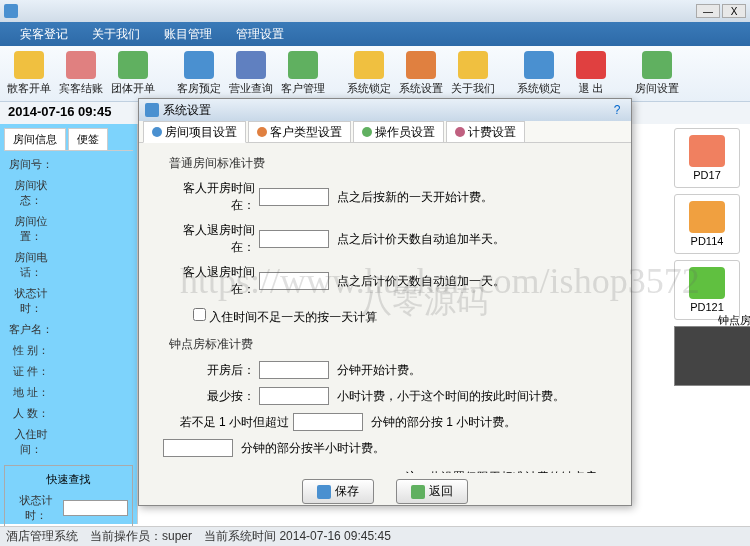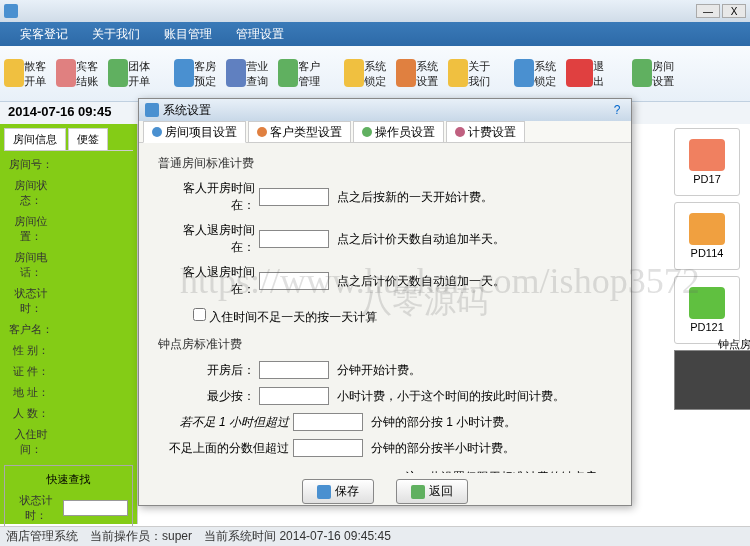--- a/index.html
+++ b/index.html
@@ -4,50 +4,50 @@
 <style>
 *{margin:0;padding:0;box-sizing:border-box;font-family:SimSun,"Microsoft YaHei",sans-serif;font-size:12px}
 body{background:#fff;width:750px;height:546px;overflow:hidden;position:relative}
 .titlebar{height:22px;background:linear-gradient(#e8f0f8,#d0dce8);display:flex;align-items:center;padding:0 4px}
 .titlebar .icon{width:14px;height:14px;background:#4a90d0;border-radius:2px;margin-right:4px}
 .titlebar .spacer{flex:1}
 .winbtn{width:24px;height:14px;margin-left:2px;border:1px solid #aaa;background:#e8e8e8;display:flex;align-items:center;justify-content:center;font-size:10px;cursor:pointer}
 .menubar{height:24px;background:linear-gradient(#3a7ab8,#2d6aa8);display:flex;align-items:center;padding:0 8px;color:#fff}
 .menuitem{padding:0 12px;cursor:pointer}
 .toolbar{height:56px;background:linear-gradient(#f8fbfe,#e8f0f8);display:flex;align-items:center;padding:2px 4px;gap:2px;border-bottom:1px solid #c0d0e0}
-.tbtn{width:50px;height:50px;display:flex;flex-direction:row;align-items:center;justify-content:center;cursor:pointer;border-radius:3px}
+.tbtn{width:50px;height:50px;display:flex;flex-direction:column;align-items:center;justify-content:center;cursor:pointer;border-radius:3px}
 .tbtn .ico{width:30px;height:28px;border-radius:4px;margin-bottom:2px}
 .tbtn .lbl{font-size:11px;color:#1a1a1a}
 .datebar{height:22px;background:#f0f4f8;padding:2px 8px;font-weight:bold;font-size:13px}
 .main{display:flex;height:400px}
-.leftpanel{width:138px;background:#84cc16;border-right:1px solid #ccc;padding:4px}
+.leftpanel{width:138px;background:#7dd3fc;border-right:1px solid #ccc;padding:4px}
 .lefttabs{display:flex;border-bottom:1px solid #ccc;margin-bottom:6px}
 .lefttab{padding:3px 8px;border:1px solid #ccc;border-bottom:none;background:#fff;margin-right:2px;cursor:pointer;font-size:11px}
 .field{display:flex;align-items:center;margin:6px 0}
 .field label{width:54px;text-align:center;font-size:11px;color:#333}
 .field input{flex:1;height:16px;border:1px solid #999;min-width:0}
 .searchbox{border:1px solid #aaa;margin-top:8px;padding:6px 4px}
 .searchbox .title{text-align:center;margin-bottom:4px;font-size:11px}
 .rightpanel{width:80px;padding:4px}
-.roomcard{width:66px;height:68px;border:1px solid #ccc;border-radius:3px;margin-bottom:6px;display:flex;flex-direction:column;align-items:center;justify-content:center;background:#fff}
+.roomcard{width:66px;height:60px;border:1px solid #ccc;border-radius:3px;margin-bottom:6px;display:flex;flex-direction:column;align-items:center;justify-content:center;background:#fff}
 .roomcard .ico{width:36px;height:32px;border-radius:4px;margin-bottom:2px}
 .roomcard .lbl{font-size:11px}
 .thumbbox{width:80px;height:60px;border:1px solid #888;background:#444;margin-top:6px;position:relative}
 .thumbbox .tlbl{position:absolute;top:-14px;right:2px;font-size:11px}
 .dialog{position:absolute;left:138px;top:98px;width:494px;height:408px;background:#f4f4f0;border:1px solid #888;box-shadow:2px 2px 8px rgba(0,0,0,.3)}
 .dlgtitle{height:22px;background:linear-gradient(#e8f0f8,#c8d8e8);display:flex;align-items:center;padding:0 6px}
 .dlgtitle .ico{width:14px;height:14px;background:#4a90d0;border-radius:2px;margin-right:4px}
 .dlgtitle .txt{flex:1;font-size:12px}
 .dlgtitle .help{width:16px;text-align:center;color:#06c;cursor:pointer}
 .dlgtabs{height:22px;background:#f8f8f4;display:flex;border-bottom:1px solid #ccc;padding-left:4px}
 .dlgtab{display:flex;align-items:center;padding:0 8px;border:1px solid #ccc;border-bottom:none;background:#fff;margin-right:2px;cursor:pointer;font-size:11px}
 .dlgtab.active{background:#fff;border-bottom:1px solid #fff;margin-bottom:-1px}
 .dlgtab .dot{width:10px;height:10px;border-radius:50%;margin-right:3px}
 .dlgbody{padding:8px 14px;height:330px;overflow:hidden}
-.section-title{font-size:12px;margin:4px 5px 8px;color:#333}
+.section-title{font-size:12px;margin:4px 16px 8px;color:#333}
 .row{display:flex;align-items:center;margin:8px 10px}
 .row .lbl{width:96px;text-align:right;padding-right:4px}
 .row input[type=text]{width:70px;height:18px;border:1px solid #888}
 .row .desc{margin-left:8px}
 .chkrow{margin:10px 0 10px 40px}
 .dlgbtns{display:flex;justify-content:center;gap:22px;padding:6px}
 .dlgbtn{display:inline-flex;align-items:center;padding:3px 14px;border:1px solid #888;background:linear-gradient(#fff,#e0e0e0);border-radius:3px;cursor:pointer}
 .dlgbtn .ico{width:14px;height:14px;margin-right:4px;border-radius:2px}
 .statusbar{position:absolute;bottom:0;left:0;right:0;height:20px;background:#e8ecf0;border-top:1px solid #ccc;display:flex;align-items:center;padding:0 6px;gap:12px;font-size:11px;color:#333}
 .watermark{position:absolute;top:260px;left:180px;font-size:36px;color:rgba(100,100,100,.2);pointer-events:none;font-family:Liberation Serif, serif}
@@ -251,26 +251,25 @@
           <span class="lbl" style="width: 96px;">开房后：</span>
           <input type="text" style="">
           <span class="desc">分钟开始计费。</span>
         </div>
         <div class="row">
           <span class="lbl" style="width: 96px;">最少按：</span>
           <input type="text" style="">
           <span class="desc">小时计费，小于这个时间的按此时间计费。</span>
         </div>
         <div class="row">
-          <span class="lbl" style="width: 130px; font-style: italic;">若不足 1 小时但超过</span>
+          <span class="lbl" style="width: 130px;">若不足 1 小时但超过</span>
           <input type="text" style="">
           <span class="desc">分钟的部分按 1 小时计费。</span>
         </div>
         <div class="row">
-          <span class="lbl" style="width: 130px;">不足上面的分数但超过</span>
           <input type="text" style="">
           <span class="desc">分钟的部分按半小时计费。</span>
         </div>
       </div>
     <div style="text-align:right;margin-top:12px;padding-right:20px">注：此设置仅限于标准计费的钟点房</div>
   </div>
   <div class="dlgbtns">
     <span class="dlgbtn">
         <span class="ico" style="background:#4a90d0"></span>
         <span>保存</span>

